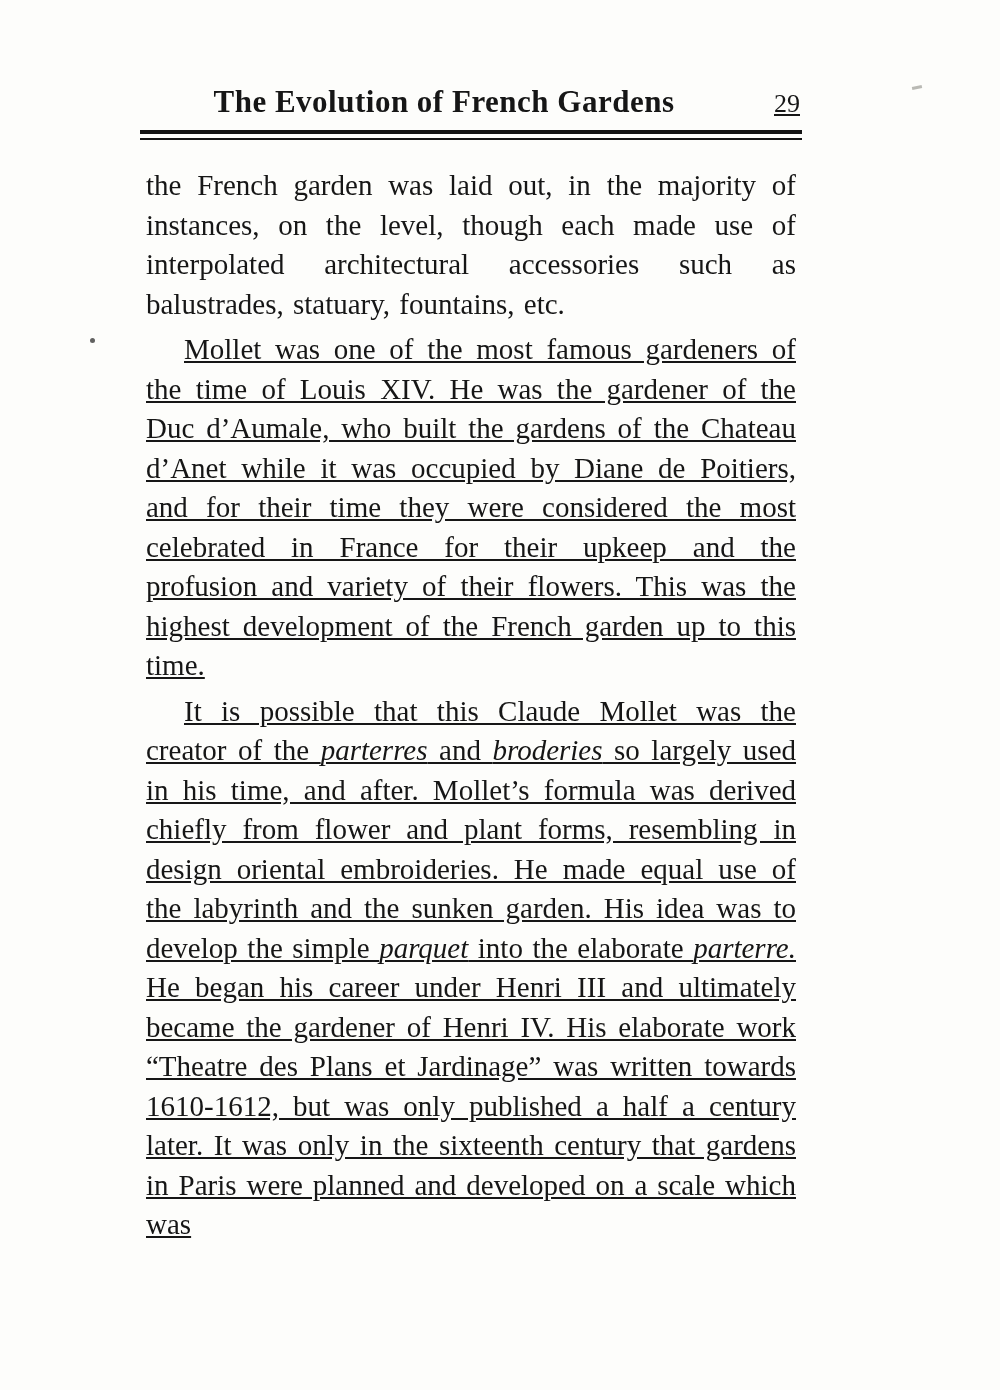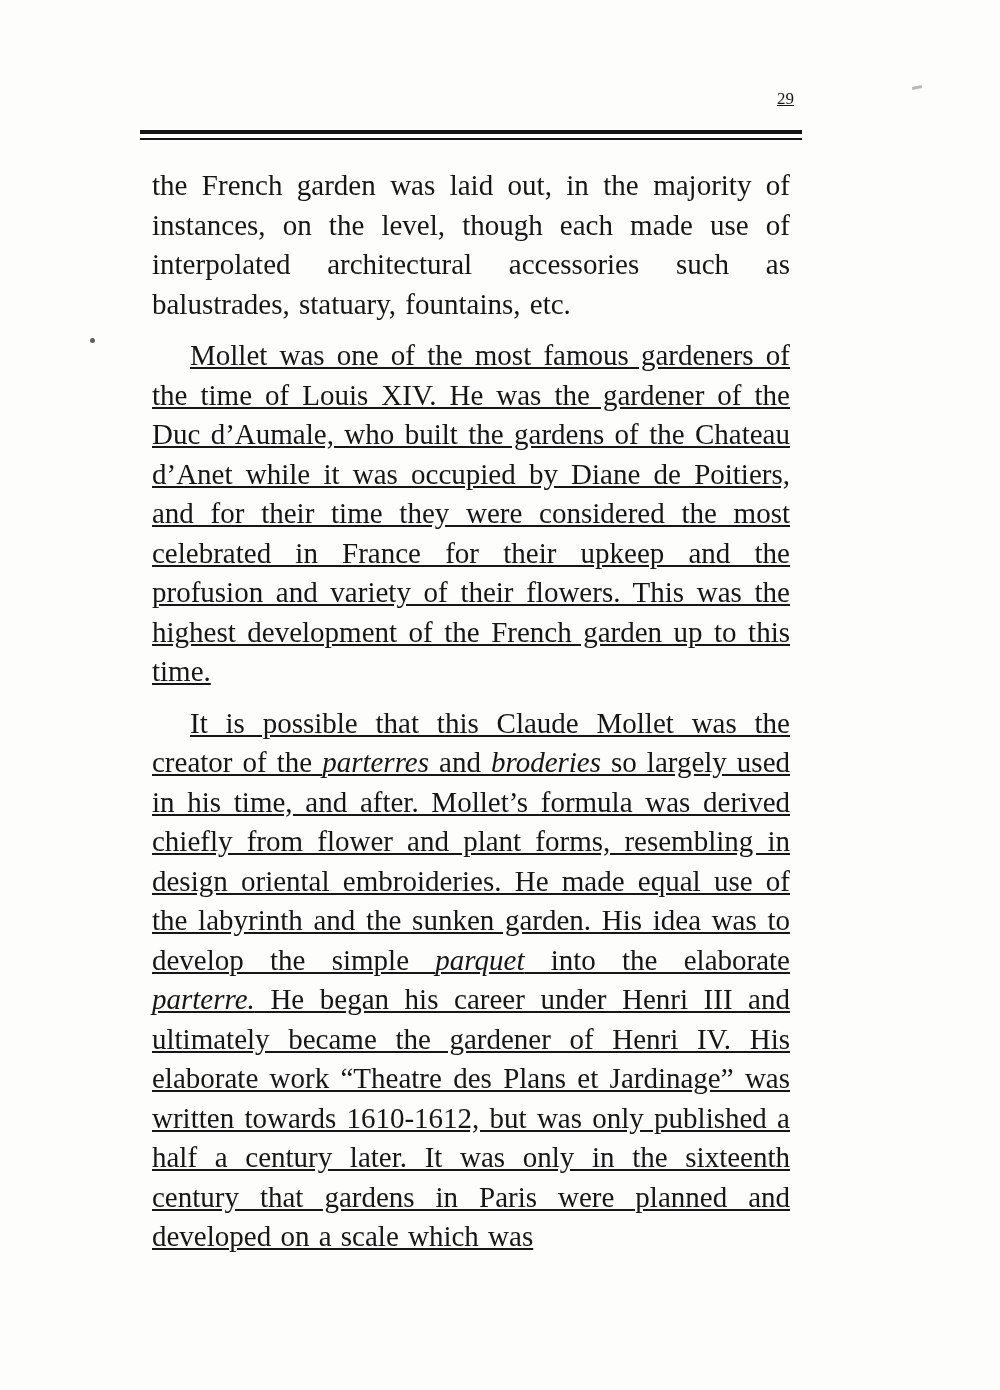--- a/index.html
+++ b/index.html
@@ -31,39 +31,39 @@
   .title {
     display: block;
     text-align: center;
     font-weight: bold;
     font-size: 31px;
     letter-spacing: 0.5px;
     padding-right: 54px; 
   }
   .pagenum {
     position: absolute;
-    right: 8px;
+    right: 2px;
     top: 5px;
-    font-size: 17px;
+    font-size: 26px;
     text-decoration: underline;
   }
   .rule {
     height: 4px;
     border-top: 4px solid #141414;
     border-bottom: 2px solid #141414;
     margin-bottom: 26px;
   }
   .body {
     font-size: 29px;
     line-height: 39.5px;
     text-align: justify;
     word-spacing: 2px;
   }
   .para {
-    margin: 12px;
+    margin: 6px;
   }
   .para.indent {
     text-indent: 38px;
     text-decoration: underline;
   }
   .artifact-dot {
     position: absolute;
     left: 90px;
     top: 338px;
     width: 5px;
@@ -85,20 +85,21 @@
 </head>
 <body>
 
 <div class="page">
   <span class="artifact-mark"></span>
   <span class="artifact-dot"></span>
 
   <div class="content">
 
     <div class="header">
+      <span class="title">The Evolution of French Gardens</span>
       <span class="pagenum">29</span>
     </div>
 
     <div class="rule"></div>
 
     <div class="body">
 
       <p class="para"><span>the French garden was laid out, in the majority of instances, on the level, though each made use of interpolated architectural accessories such as balustrades, statuary, fountains, etc.</span></p>
 
       <p class="para indent"><span>Mollet was one of the most famous gardeners of the time of Louis XIV. He was the gardener of the Duc d’Aumale, who built the gardens of the Chateau d’Anet while it was occupied by Diane de Poitiers, and for their time they were considered the most celebrated in France for their upkeep and the profusion and variety of their flowers. This was the highest development of the French garden up to this time.</span></p>

